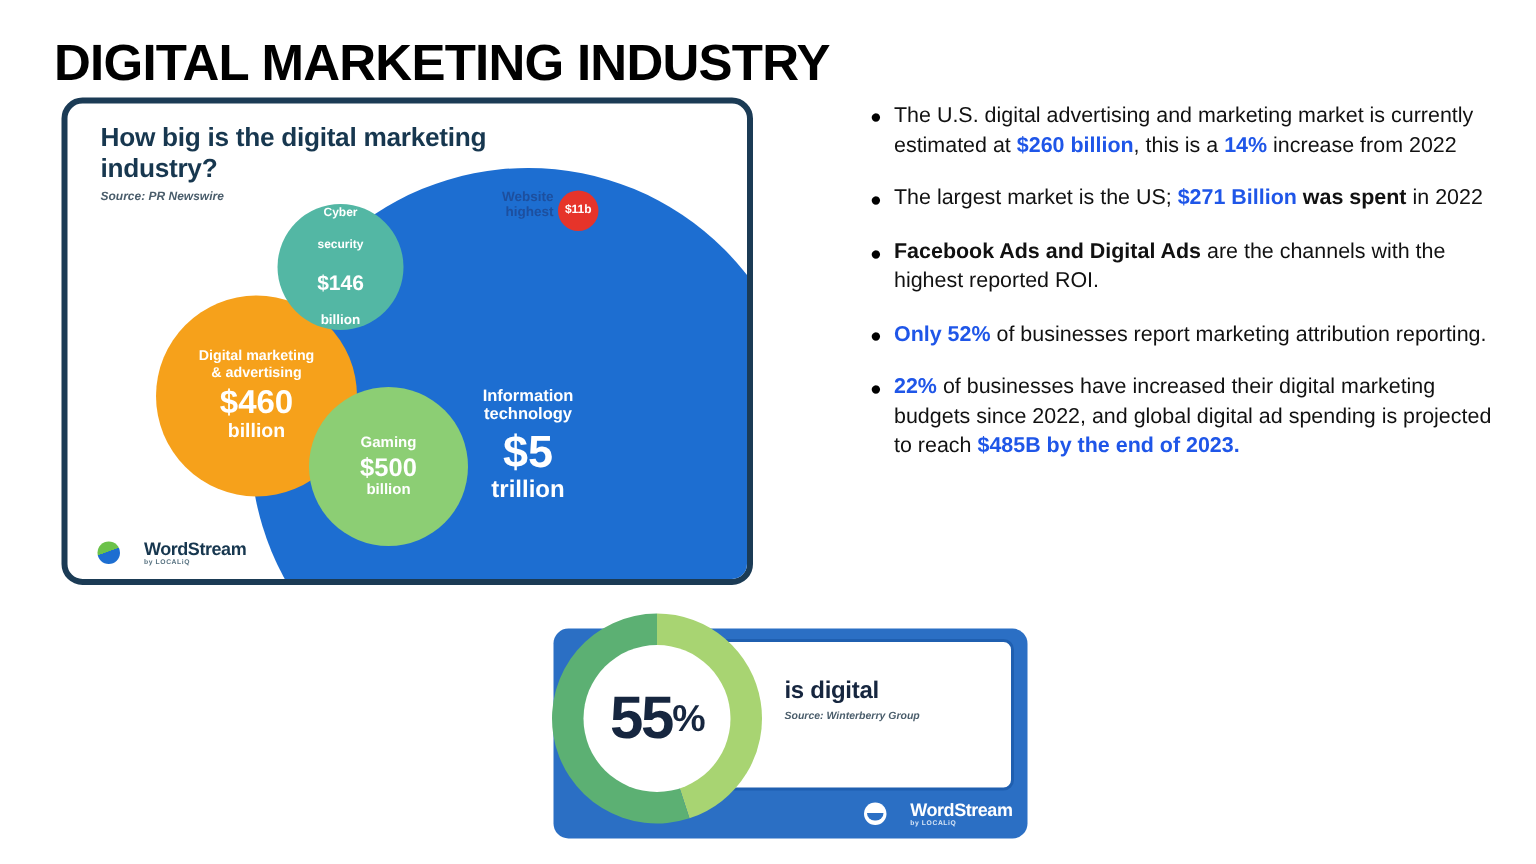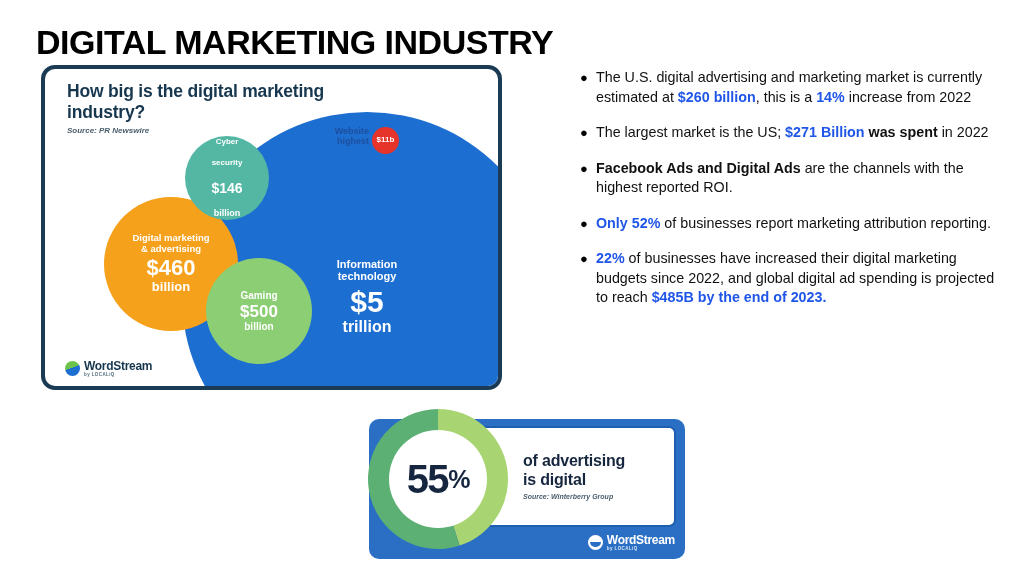--- a/index.html
+++ b/index.html
@@ -54,21 +54,21 @@
     justify-content: center;
     text-align: left;
     color: #ffffff;
     line-height: 1.12;
     box-sizing: border-box;
   }
   #bubble-it {
     background: #1d6ed1;
     width: 370px;
     height: 370px;
-    left: 137px;
+    left: 122px;
     top: 43px;
   }
   #bubble-dm {
     background: #f6a11b;
     width: 134px;
     height: 134px;
     left: 59px;
     top: 128px;
   }
   #bubble-gaming {
@@ -141,21 +141,21 @@
     font-size: 8px;
     font-style: italic;
     font-weight: bold;
     color: #4a5d6b;
   }
 
   
   .ws-logo {
     display: flex;
     align-items: center;
-    gap: 4px;
+    gap: 16px;
   }
   .ws-mark {
     width: 15px;
     height: 15px;
     border-radius: 50%;
     background: linear-gradient(160deg, #6cc24a 0%, #6cc24a 45%, #1d6ed1 46%, #1d6ed1 100%);
     flex: none;
   }
   .ws-mark.onblue {
     background: #ffffff;
@@ -363,21 +363,20 @@
       <div class="bullet-text"><span class="hl">22%</span><span> of businesses have increased their digital marketing budgets since 2022, and global digital ad spending is projected to reach </span><span class="hl">$485B by the end of 2023.</span></div>
     </div>
   </div>
 
 <div id="donut-card">
   <div id="donut-blue-panel"></div>
   <div id="donut-white-panel"></div>
 
   <div id="donut-caption">
     <div id="donut-caption-text">
-      <div>of advertising</div>
       <div>is digital</div>
     </div>
     <div id="donut-caption-source">Source: Winterberry Group</div>
   </div>
 
   <div id="donut-chart">
     <svg width="160" height="160" viewBox="0 0 160 160">
       <g id="donut-segments">
           <path d="M 80 80 L 80 10 A 70 70 0 0 1 101.63118960624632 146.57395614066075 Z" fill="#a8d472"></path>
           <path d="M 80 80 L 101.63118960624632 146.57395614066075 A 70 70 0 1 1 79.99999999999999 10 Z" fill="#5cb073"></path>

